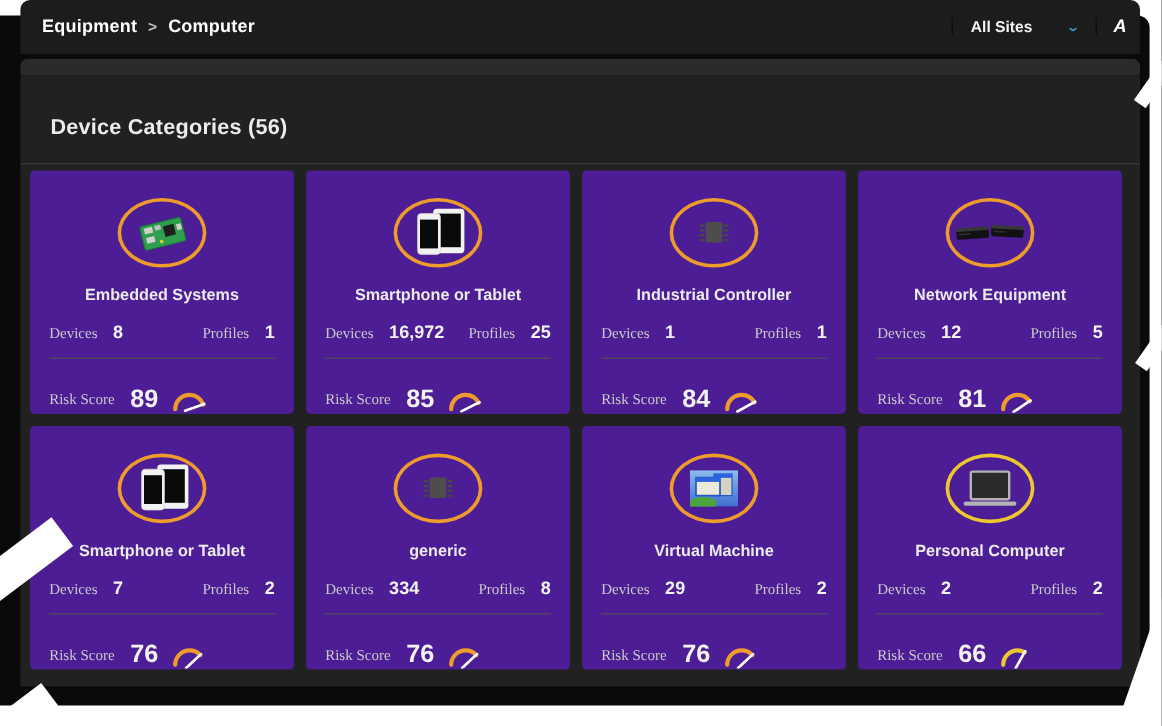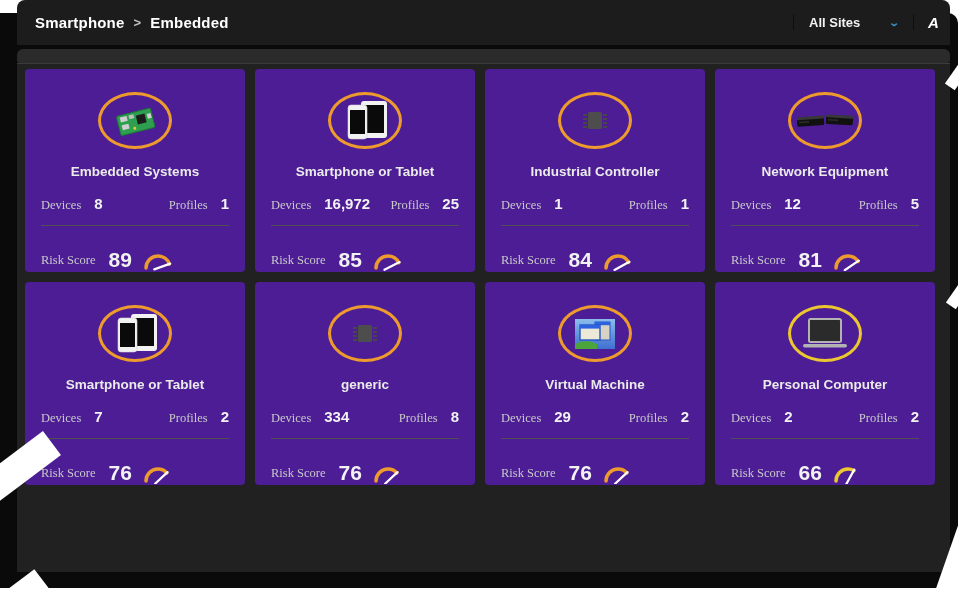--- a/index.html
+++ b/index.html
@@ -97,39 +97,40 @@
 </style>
 </head>
 <body>
 
 <div class="panel"></div>
 
 <div class="surface">
 
   <div class="topbar">
     <div class="breadcrumb">
-      <span class="crumb">Smartphone</span>
+      <span class="crumb">Equipment</span>
       <span class="crumb-sep">&gt;</span>
-      <span class="crumb">Embedded</span>
+      <span class="crumb">Computer</span>
     </div>
     <div class="topbar-right">
       <div class="site-box">
         <span>All Sites</span>
         <span class="chevron" id="chev" style="color: rgb(58, 151, 201);">⌄</span>
       </div>
       <div class="partial-box">
         <span>A</span>
       </div>
     </div>
   </div>
 
   <div class="gap"></div>
   <div class="strip"></div>
 
   <div class="content">
+    <div class="section-head">Device Categories (56)</div>
     <div class="section-divider"></div>
 
     <div class="cards">
 
       <div class="card">
         <div class="icon-circle" style="border-color: rgb(238, 155, 46);">
           <svg width="44" height="34" viewBox="0 0 44 34">
             <g transform="rotate(-14 22 17)">
               <rect x="5" y="8" width="35" height="20" rx="2" fill="#2e9e4f" stroke="#1c7a38" stroke-width="1"></rect>
               <rect x="24" y="12" width="9" height="9" fill="#1d1d1d"></rect>

